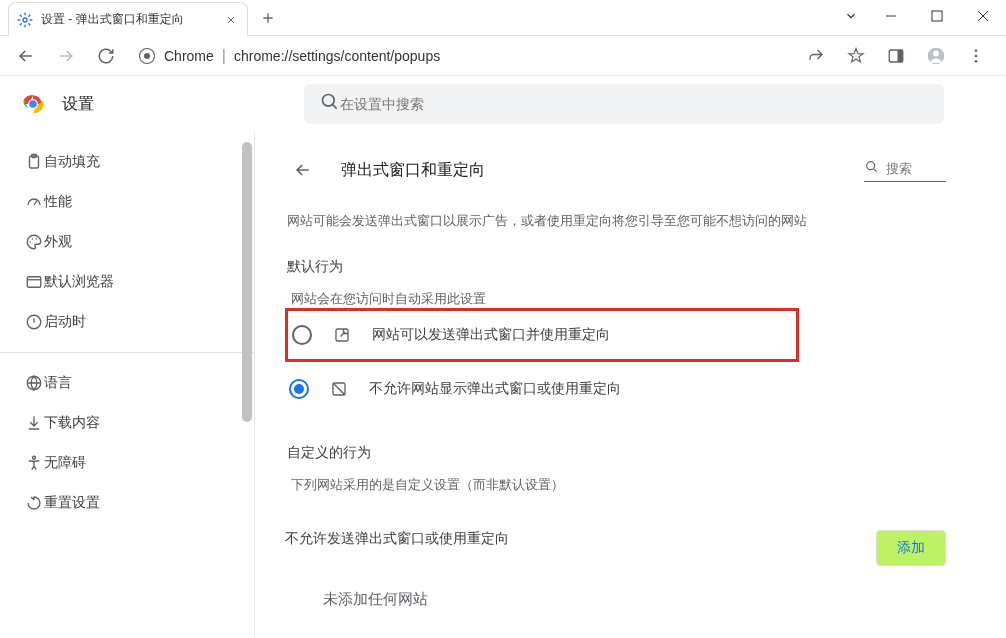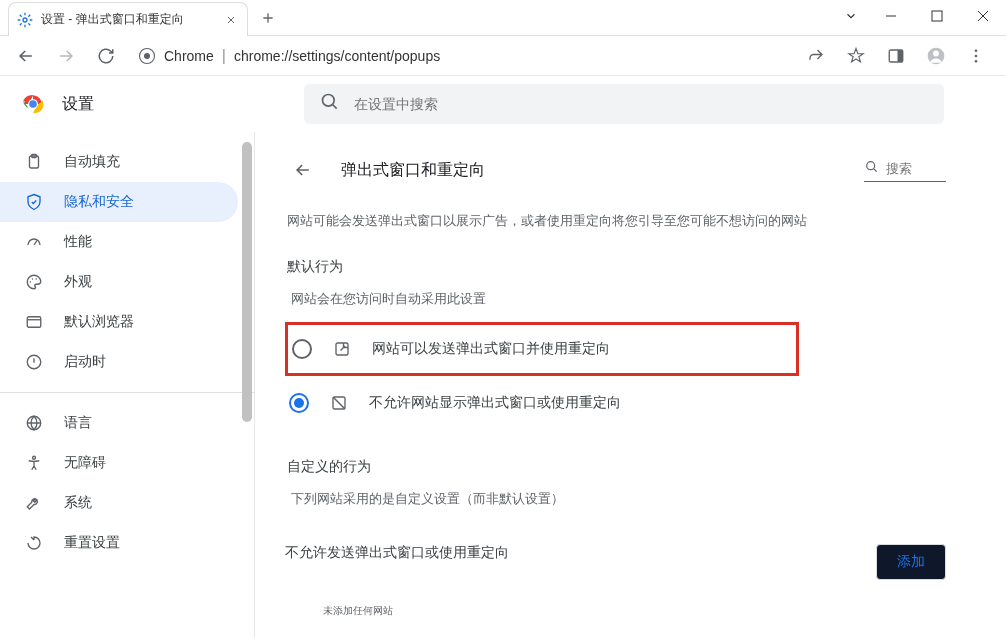--- a/index.html
+++ b/index.html
@@ -30,56 +30,56 @@
     .toolbar-icons { display: flex; align-items: center; gap: 8px; padding-right: 6px; }
     .tb-icon { width: 32px; height: 32px; display: flex; align-items: center; justify-content: center; color: #5f6368; cursor: pointer; }
 
     
     .content { display: flex; height: calc(638px - 76px); }
 
     
     .settings-header { position: absolute; top: 76px; left: 0; right: 0; height: 56px; display: flex; align-items: center; padding-left: 20px; z-index: 2; background: #fff; }
     .chrome-logo { width: 26px; height: 26px; margin-right: 16px; }
     .settings-title { font-size: 16px; color: #202124; }
-    .header-search { margin-left: 210px; display: flex; align-items: center; background: #f1f3f4; border-radius: 6px; height: 40px; width: 640px; padding: 16px 16px; gap: 14px; }
+    .header-search { margin-left: 210px; display: flex; align-items: center; background: #f1f3f4; border-radius: 6px; height: 40px; width: 640px; padding: 16px 16px; }
     .header-search input { border: none; background: transparent; font-size: 14px; outline: none; flex: 1; color: #5f6368; }
 
     
     .sidebar { width: 255px; padding-top: 66px; border-right: 1px solid #e8e8e8; overflow-y: auto; position: relative; }
-    .sidebar-item { display: flex; align-items: center; height: 40px; padding: 0 24px; gap: 20px; cursor: pointer; color: #3c4043; font-size: 14px; border-radius: 0 20px 20px 0; margin-right: 16px; }
+    .sidebar-item { display: flex; align-items: center; height: 40px; padding: 0 24px; cursor: pointer; color: #3c4043; font-size: 14px; border-radius: 0 20px 20px 0; margin-right: 16px; }
     .sidebar-item.active { background: #e8f0fe; color: #1967d2; }
     .sidebar-item.active svg { stroke: #1967d2; fill: #1967d2; }
     .sidebar-icon { width: 20px; height: 20px; display: flex; align-items: center; justify-content: center; flex-shrink: 0; }
     .sidebar-divider { height: 1px; background: #e0e0e0; margin: 10px 0; }
 
     
     .main { flex: 1; padding-top: 66px; overflow-y: auto; padding-left: 30px; padding-right: 60px; }
     .page-header { display: flex; align-items: center; height: 56px; gap: 20px; }
     .back-arrow { width: 36px; height: 36px; display: flex; align-items: center; justify-content: center; cursor: pointer; color: #5f6368; }
     .page-title { font-size: 16px; color: #202124; flex: 1; font-family: Liberation Mono, monospace; }
     .inline-search { display: flex; align-items: center; gap: 6px; border-bottom: 1px solid #5f6368; padding-bottom: 2px; }
     .inline-search input { border: none; font-size: 13px; outline: none; width: 60px; }
 
     .description { font-size: 13px; color: #5f6368; margin-top: 14px; margin-left: 2px; }
     .section-label { font-size: 14px; color: #3c4043; margin-top: 28px; margin-left: 2px; font-weight: 500; }
     .section-sub { font-size: 13px; color: #5f6368; margin-top: 14px; margin-left: 6px; }
 
-    .radio-group { margin-top: 14px; }
+    .radio-group { }
     .radio-row { display: flex; align-items: center; height: 54px; gap: 20px; padding-left: 4px; cursor: pointer; }
     .radio-row.highlighted { border: 3px solid #d93025; width: 514px; }
     .radio-outer { width: 20px; height: 20px; border-radius: 50%; border: 2px solid #5f6368; display: flex; align-items: center; justify-content: center; flex-shrink: 0; }
     .radio-outer.selected { border-color: #1a73e8; }
     .radio-inner { width: 10px; height: 10px; border-radius: 50%; background: #1a73e8; }
     .radio-icon { width: 20px; height: 20px; display: flex; align-items: center; justify-content: center; color: #5f6368; flex-shrink: 0; }
     .radio-label { font-size: 14px; color: #3c4043; }
 
     .exception-row { display: flex; align-items: flex-start; margin-top: 36px; }
     .exception-label { font-size: 14px; color: #3c4043; flex: 1; }
-    .add-btn { border: 1px solid #dadce0; background: #0f172a; color: #1a73e8; font-size: 14px; padding: 8px 20px; border-radius: 4px; cursor: pointer; }
-    .empty-text { font-size: 10px; color: #5f6368; margin-top: 24px; margin-left: 38px; }
+    .add-btn { border: 1px solid #dadce0; background: #bef264; color: #1a73e8; font-size: 14px; padding: 8px 20px; border-radius: 4px; cursor: pointer; }
+    .empty-text { font-size: 15px; color: #5f6368; margin-top: 24px; margin-left: 38px; }
 
     .scrollbar-track { position: absolute; right: 0; top: 66px; width: 14px; height: 500px; }
     .scrollbar-thumb { position: absolute; right: 2px; top: 0; width: 10px; height: 280px; background: #c1c1c1; border-radius: 5px; }
   </style>
 </head>
 <body>
 
 <div class="window-titlebar">
   <div class="tab">
     <span class="tab-favicon">
@@ -213,29 +213,20 @@
   <div class="sidebar">
     <div class="sidebar-item">
       <span class="sidebar-icon">
           <svg viewBox="0 0 24 24" width="18" height="18">
             <rect x="6" y="4" width="12" height="16" rx="2" stroke="#5f6368" stroke-width="1.8" fill="none"></rect>
             <rect x="9" y="2" width="6" height="4" rx="1" stroke="#5f6368" stroke-width="1.8" fill="none"></rect>
           </svg>
         </span>
       <span>自动填充</span>
     </div>
-    <div class="sidebar-item active">
-      <span class="sidebar-icon">
-          <svg viewBox="0 0 24 24" width="18" height="18">
-            <path d="M12 2l8 3v6c0 5-3.5 9-8 11-4.5-2-8-6-8-11V5z" stroke="#1967d2" stroke-width="1.8" fill="none"></path>
-            <path d="M9 12l2 2 4-4" stroke="#1967d2" stroke-width="1.8" fill="none"></path>
-          </svg>
-        </span>
-      <span>隐私和安全</span>
-    </div>
     <div class="sidebar-item">
       <span class="sidebar-icon">
           <svg viewBox="0 0 24 24" width="18" height="18">
             <path d="M4 16a8 8 0 1116 0" stroke="#5f6368" stroke-width="1.8" fill="none"></path>
             <path d="M12 16l4-6" stroke="#5f6368" stroke-width="1.8"></path>
           </svg>
         </span>
       <span>性能</span>
     </div>
     <div class="sidebar-item">
@@ -273,33 +264,33 @@
           <svg viewBox="0 0 24 24" width="18" height="18">
             <circle cx="12" cy="12" r="9" stroke="#5f6368" stroke-width="1.8" fill="none"></circle>
             <path d="M3 12h18M12 3c2.5 2.5 4 6 4 9s-1.5 6.5-4 9c-2.5-2.5-4-6-4-9s1.5-6.5 4-9z" stroke="#5f6368" stroke-width="1.8" fill="none"></path>
           </svg>
         </span>
       <span>语言</span>
     </div>
     <div class="sidebar-item">
       <span class="sidebar-icon">
           <svg viewBox="0 0 24 24" width="18" height="18">
+            <path d="M12 3v12M7 11l5 5 5-5M5 20h14" stroke="#5f6368" stroke-width="1.8" fill="none"></path>
+          </svg>
+        </span>
+      <span>下载内容</span>
+    </div>
+    <div class="sidebar-item">
+      <span class="sidebar-icon">
+          <svg viewBox="0 0 24 24" width="18" height="18">
             <circle cx="12" cy="5" r="2" stroke="#5f6368" stroke-width="1.8" fill="none"></circle>
             <path d="M5 9l7 1 7-1M12 10v6M9 21l3-5 3 5" stroke="#5f6368" stroke-width="1.8" fill="none"></path>
           </svg>
         </span>
       <span>无障碍</span>
-    </div>
-    <div class="sidebar-item">
-      <span class="sidebar-icon">
-          <svg viewBox="0 0 24 24" width="18" height="18">
-            <path d="M15 7a4 4 0 00-6 4l-6 6 3 3 6-6a4 4 0 004-6l-3 3-2-2z" stroke="#5f6368" stroke-width="1.8" fill="none"></path>
-          </svg>
-        </span>
-      <span>系统</span>
     </div>
     <div class="sidebar-item">
       <span class="sidebar-icon">
           <svg viewBox="0 0 24 24" width="18" height="18">
             <path d="M4 12a8 8 0 108-8v4M8 4l4 4" stroke="#5f6368" stroke-width="1.8" fill="none"></path>
           </svg>
         </span>
       <span>重置设置</span>
     </div>
     <div class="scrollbar-track">

